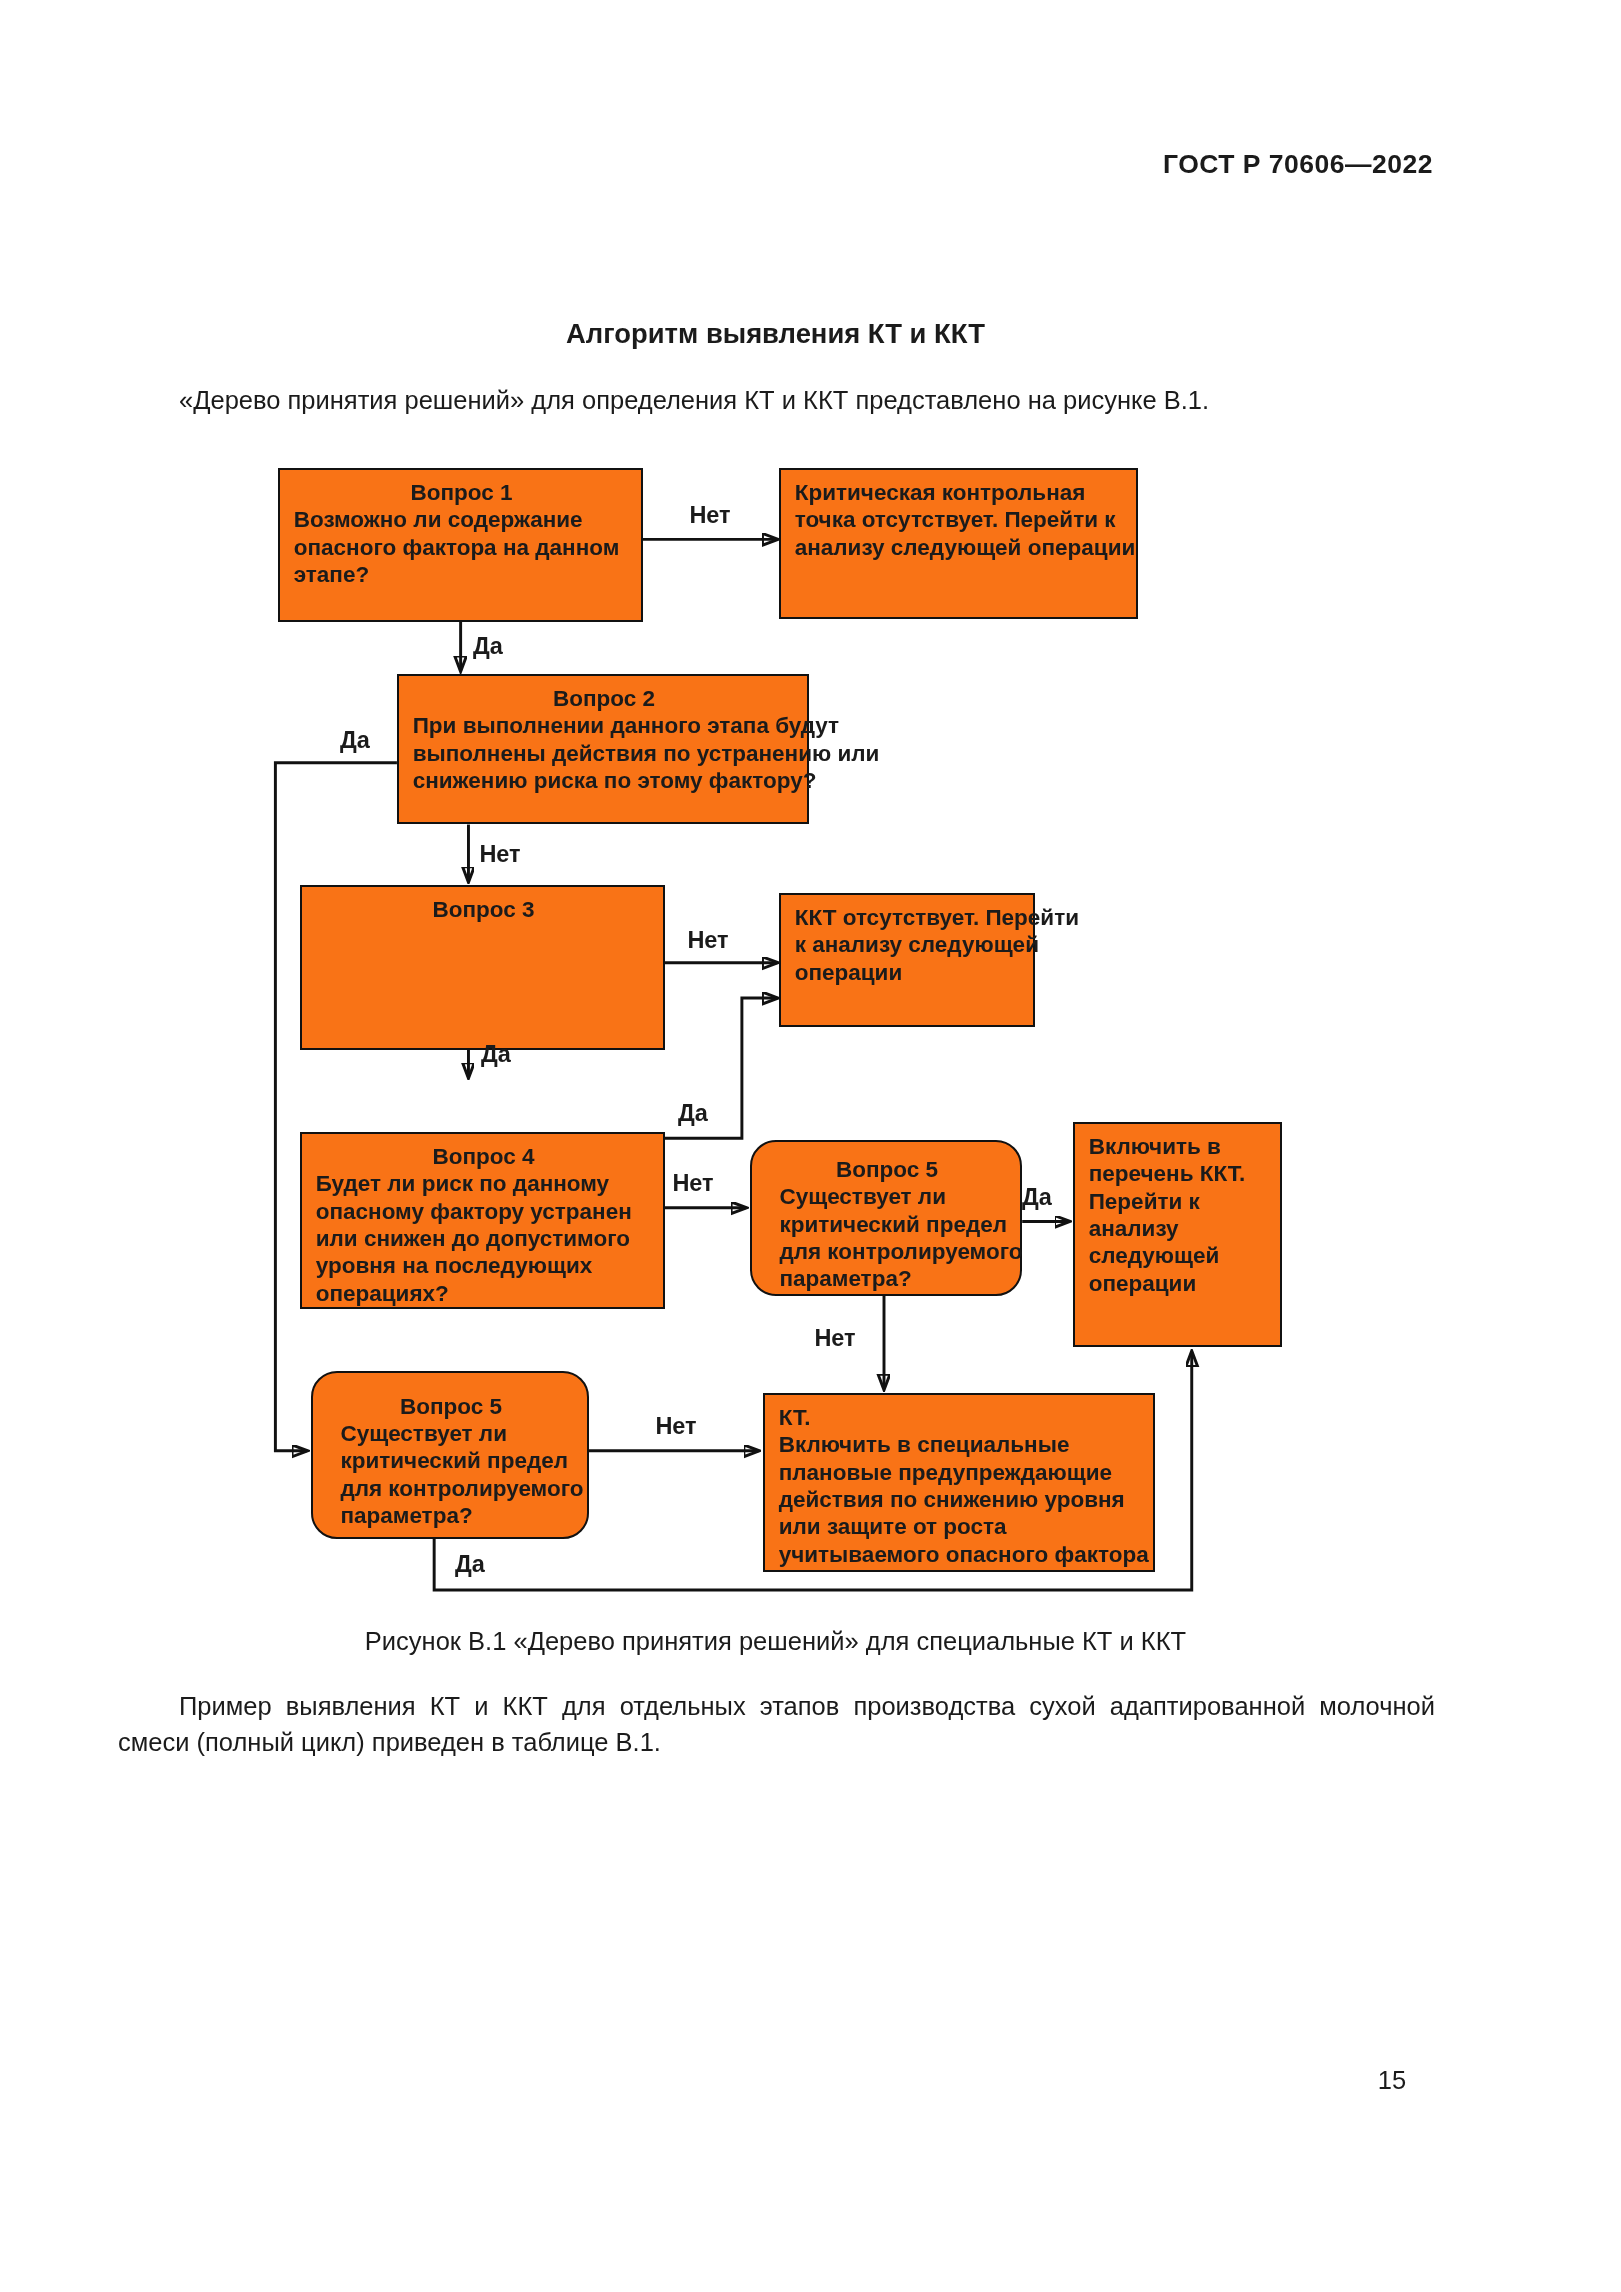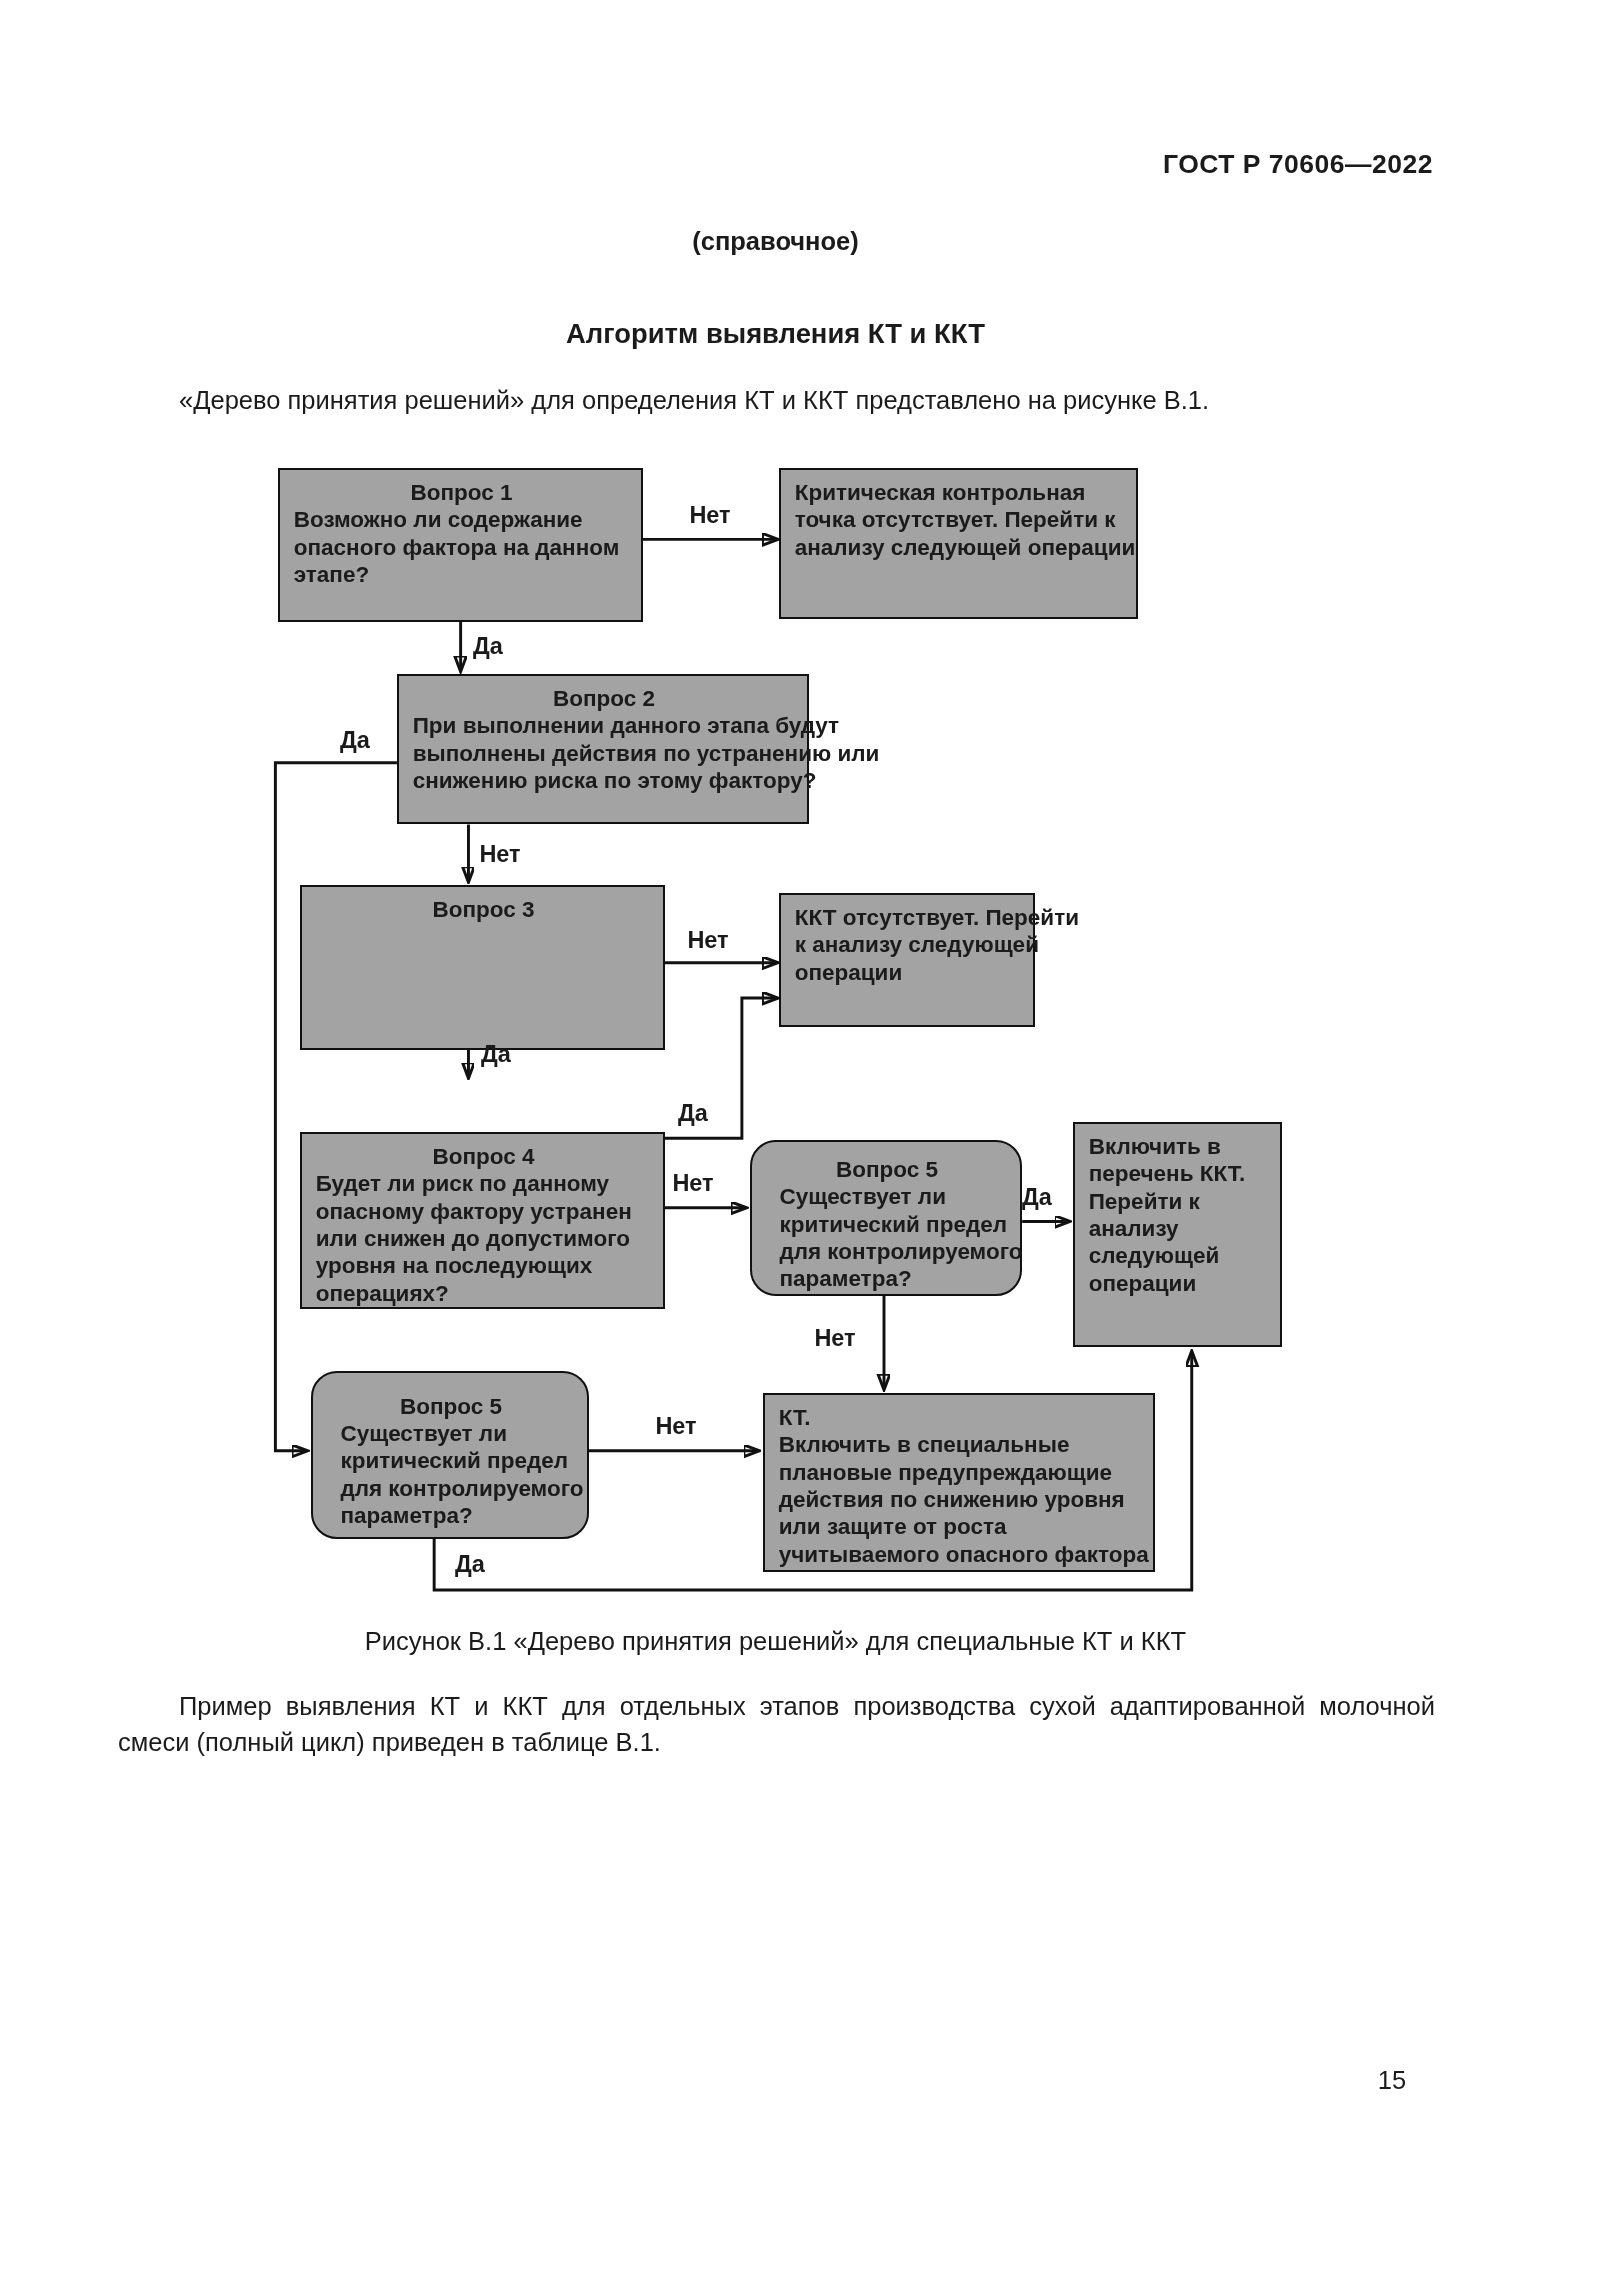--- a/index.html
+++ b/index.html
@@ -39,40 +39,39 @@
     position: absolute; left: 1353px; top: 2066px; width: 78px;
     text-align: center; font-size: 25.5px;
   }
 
   
   .fc-layer { position: absolute; left: 0; top: 0; width: 1621px; height: 2293px; }
   svg.connectors { position: absolute; left: 0; top: 0; pointer-events: none; }
   svg.connectors path { fill: none; stroke: #111; stroke-width: 3px; }
   .fc-box {
     position: absolute;
-    border: 2.9px solid #111; background: #a3a3a3;
+    border: 2.9px solid #111; background: #f97316;
     font-size: 22.5px; font-weight: bold; line-height: 27.4px;
     padding: 8.8px 11.8px 5.9px 13.7px;
   }
   .fc-box .fc-title { text-align: center; white-space: pre; }
   .fc-box .fc-body  { text-align: left; white-space: pre; }
   .fc-box.rounded { border-radius: 26px; padding-left: 27.4px; padding-top: 13.7px; }
   .fc-box.rounded .fc-title { padding-right: 13.7px; }
   .edge-label {
     position: absolute; transform: translateX(-50%);
     font-size: 23.5px; font-weight: bold; white-space: nowrap;
   }
 </style>
 </head>
 <body>
 
 <div class="doc-number">ГОСТ Р 70606—2022</div>
 
 <div class="appendix">
-  <div>(справочное)</div>
 </div>
 
 <div class="section-title">Алгоритм выявления КТ и ККТ</div>
 
 <div class="paragraph intro-par">«Дерево принятия решений» для определения КТ и ККТ представлено на рисунке В.1.</div>
 
 <div class="fc-layer">
 
   <svg class="connectors" width="1621" height="2293" viewBox="0 0 1654 2339">
     <defs>

